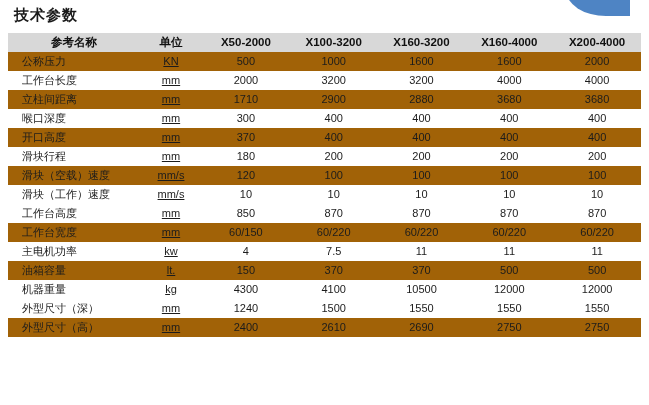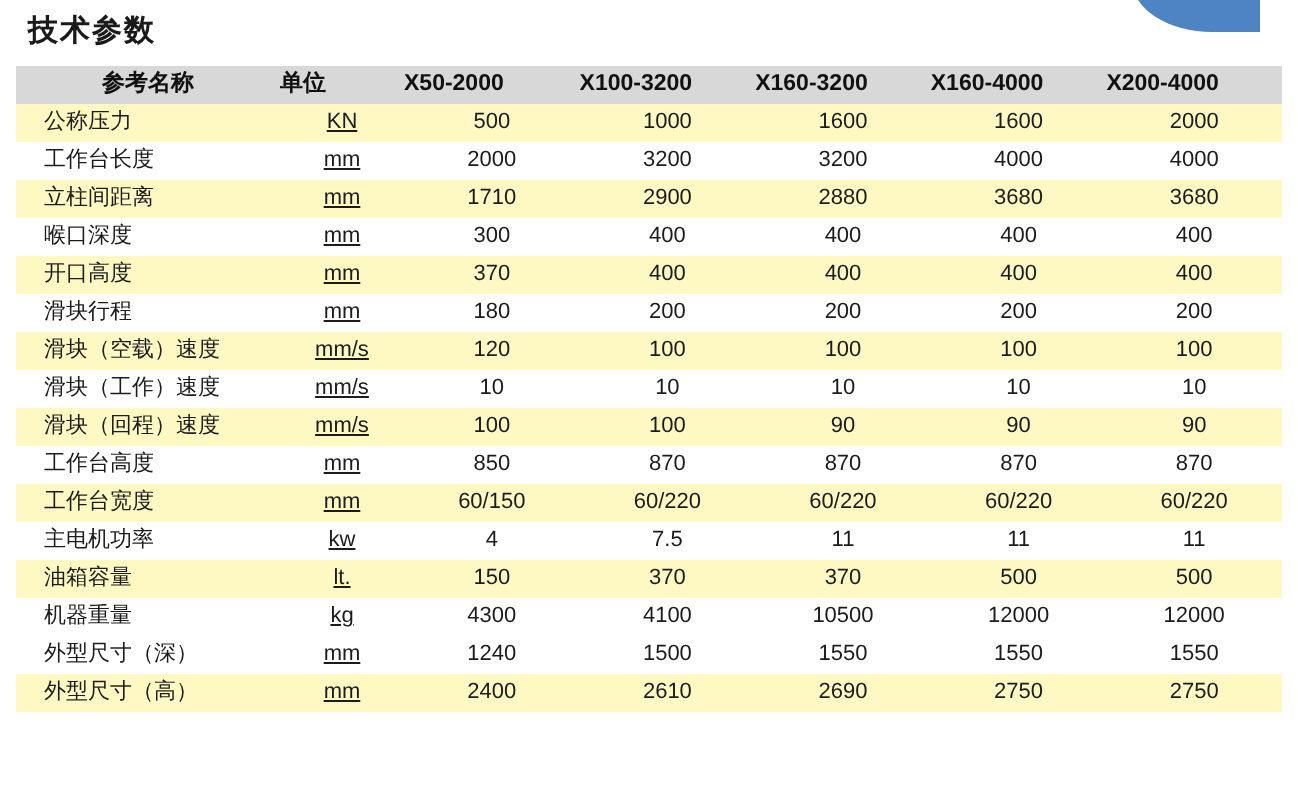--- a/index.html
+++ b/index.html
@@ -62,37 +62,37 @@
     font-size: 11.5px;
     color: #111111;
     height: 22px;
     line-height: 22px;
   }
   th.name-h {
     text-align: center;
     padding-left: 14px;
   }
   th.unit-h, th.val-h {
-    text-align: left;
+    text-align: center;
   }
   tbody td.name {
     text-align: left;
     padding-left: 14px;
     color: #1c1c1c;
   }
   tbody td.unit {
     text-align: center;
     color: #1c1c1c;
     text-decoration: underline;
   }
   tbody td.val {
     text-align: center;
     color: #1c1c1c;
   }
-  tbody tr.odd  { background: #fef9c3; margin-top: 24px; }
+  tbody tr.odd  { background: #a16207; margin-top: 24px; }
   tbody tr.even { background: #ffffff; }
 </style>
 </head>
 <body>
 
 <div class="page">
   <div class="corner-mark"></div>
 
   <div class="title">技术参数</div>
 
@@ -183,29 +183,20 @@
       </tr>
       <tr class="even">
         <td class="name">滑块（工作）速度</td>
         <td class="unit">mm/s</td>
         <td class="val">10</td>
         <td class="val">10</td>
         <td class="val">10</td>
         <td class="val">10</td>
         <td class="val">10</td>
       </tr>
-      <tr class="odd">
-        <td class="name">滑块（回程）速度</td>
-        <td class="unit">mm/s</td>
-        <td class="val">100</td>
-        <td class="val">100</td>
-        <td class="val">90</td>
-        <td class="val">90</td>
-        <td class="val">90</td>
-      </tr>
       <tr class="even">
         <td class="name">工作台高度</td>
         <td class="unit">mm</td>
         <td class="val">850</td>
         <td class="val">870</td>
         <td class="val">870</td>
         <td class="val">870</td>
         <td class="val">870</td>
       </tr>
       <tr class="odd">

